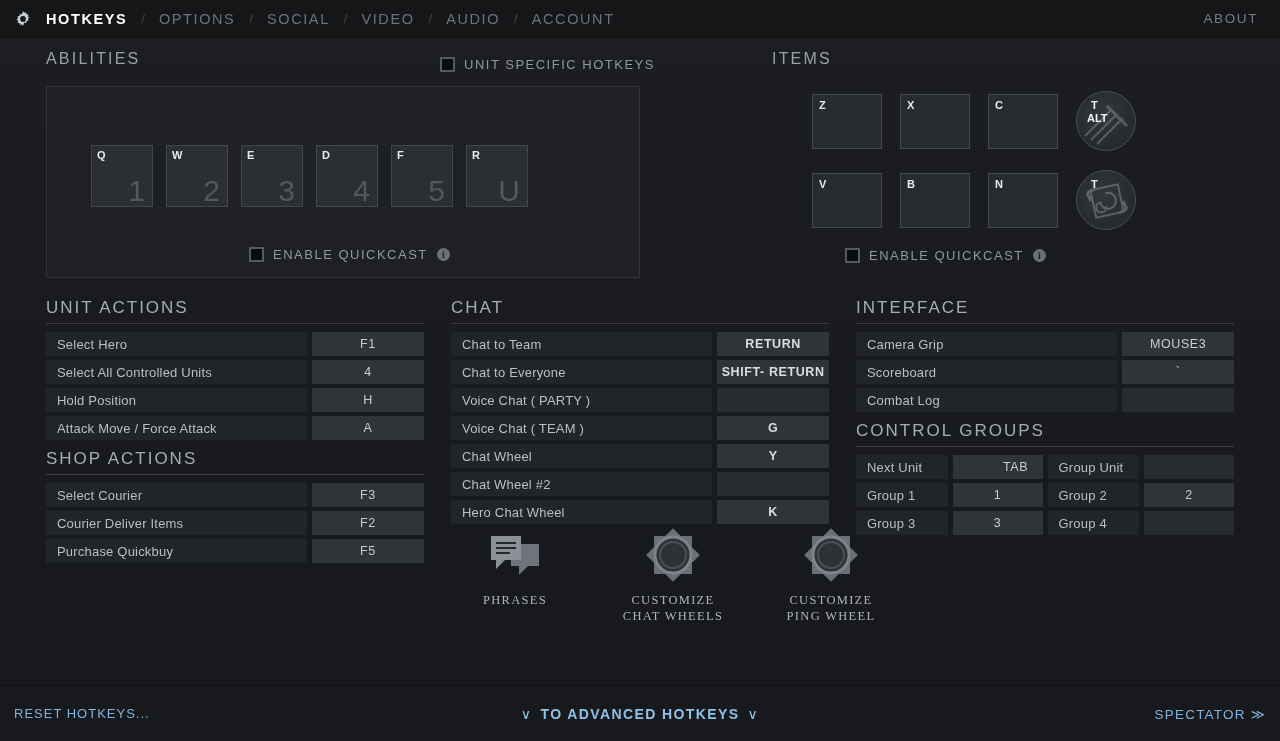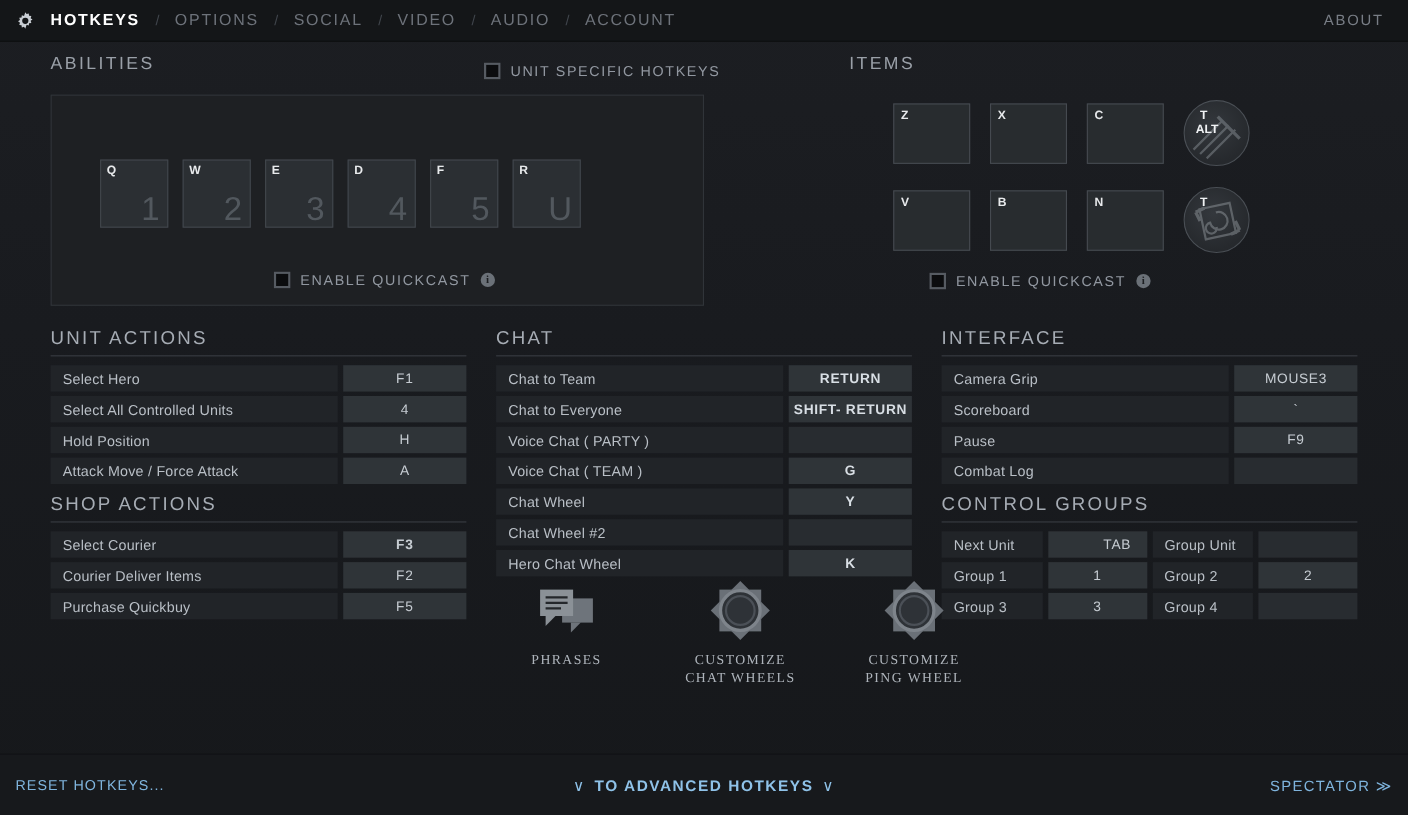--- a/index.html
+++ b/index.html
@@ -294,21 +294,21 @@
         <div class="brow">
           <div class="bname" style="width: 261px;">Attack Move / Force Attack</div>
           <div class="bkey" style="width: 112px;">A</div>
         </div>
       </div>
     <div class="col-title" style="margin-top:9px;">SHOP ACTIONS</div>
     <div class="col-rule"></div>
     <div id="shop-actions-rows">
         <div class="brow">
           <div class="bname" style="width: 261px;">Select Courier</div>
-          <div class="bkey" style="width: 112px; font-weight: bold;">F3</div>
+          <div class="bkey" style="width: 112px;">F3</div>
         </div>
         <div class="brow">
           <div class="bname" style="width: 261px;">Courier Deliver Items</div>
           <div class="bkey" style="width: 112px;">F2</div>
         </div>
         <div class="brow">
           <div class="bname" style="width: 261px;">Purchase Quickbuy</div>
           <div class="bkey" style="width: 112px;">F5</div>
         </div>
       </div>
@@ -353,24 +353,20 @@
     <div class="col-title">INTERFACE</div>
     <div class="col-rule"></div>
     <div id="interface-rows">
         <div class="brow">
           <div class="bname" style="width: 262px;">Camera Grip</div>
           <div class="bkey" style="width: 112px;">MOUSE3</div>
         </div>
         <div class="brow">
           <div class="bname" style="width: 262px;">Scoreboard</div>
           <div class="bkey" style="width: 112px;">`</div>
-        </div>
-        <div class="brow">
-          <div class="bname" style="width: 262px;">Pause</div>
-          <div class="bkey" style="width: 112px;">F9</div>
         </div>
         <div class="brow">
           <div class="bname" style="width: 262px;">Combat Log</div>
           <div class="bkey empty" style="width: 112px;"></div>
         </div>
       </div>
     <div class="col-title" style="margin-top:9px;">CONTROL GROUPS</div>
     <div class="col-rule"></div>
     <div id="cg-rows">
         <div class="brow">

